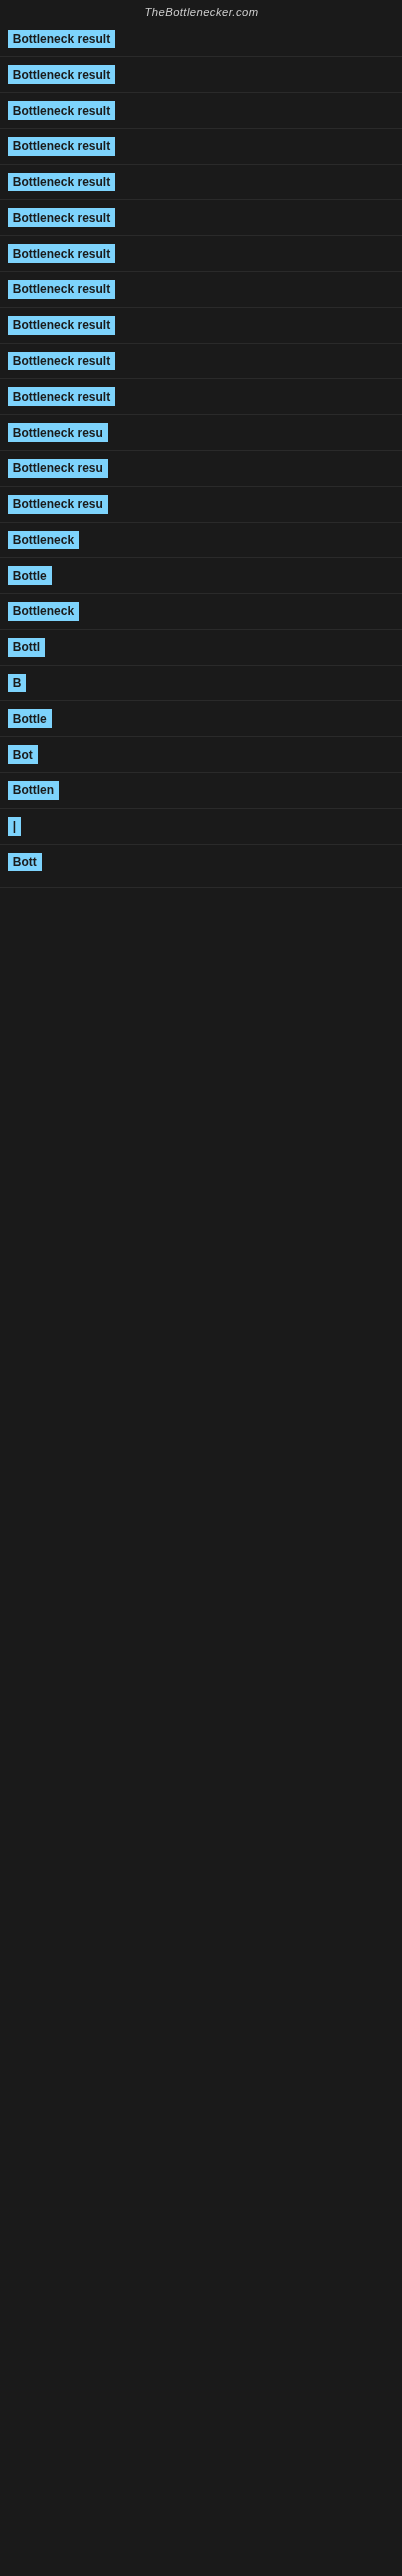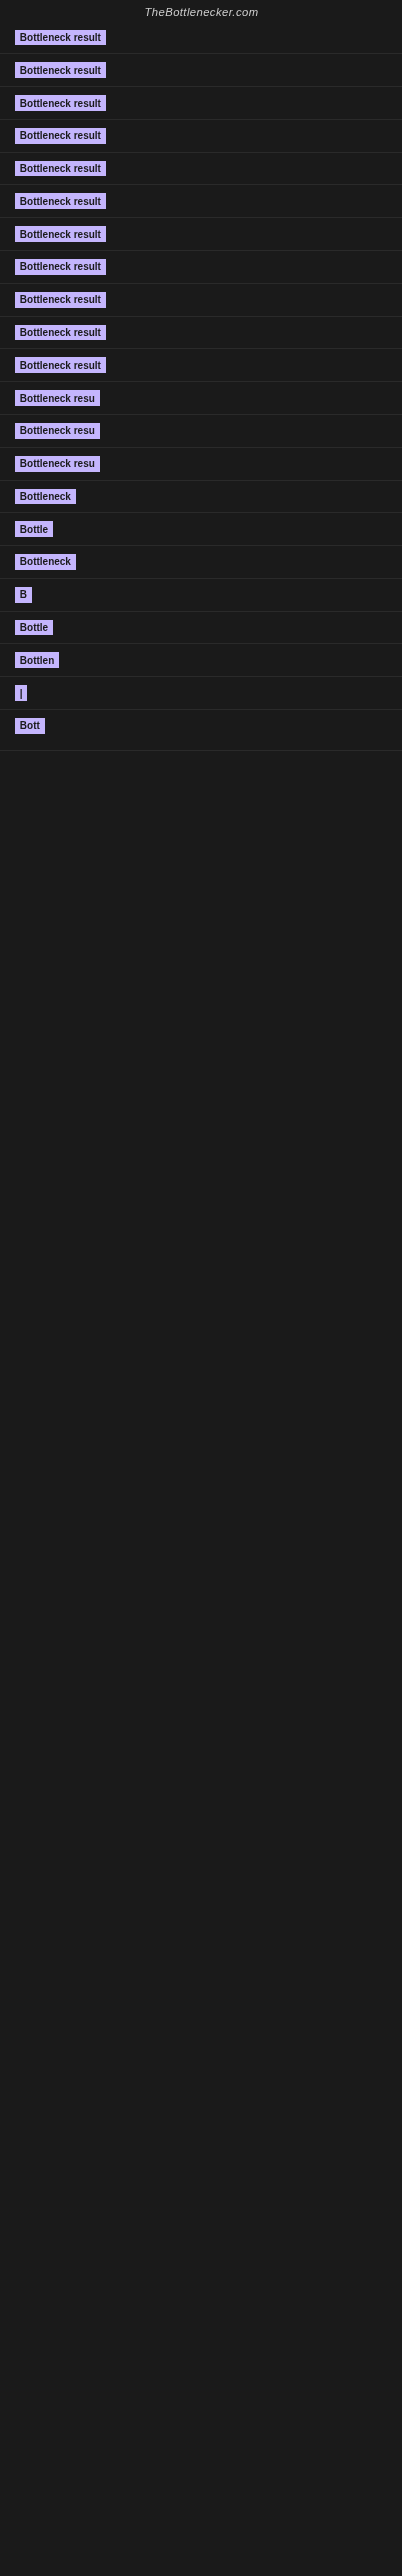--- a/index.html
+++ b/index.html
@@ -26,28 +26,28 @@
     }
 
     .bottleneck-item {
       display: flex;
       align-items: flex-start;
       margin-bottom: 0;
       padding: 4.8px 0 4.8px 0;
     }
 
     .bottleneck-badge {
-      background-color: #c4b5fd;
+      background-color: #7dd3fc;
       color: #1a1a1a;
-      font-size: 10px;
+      font-size: 12px;
       font-weight: bold;
       padding: 2.4px 4.8px;
       white-space: nowrap;
       display: inline-block;
-      margin-left: 15px;
+      margin-left: 8px;
       flex-shrink: 0;
     }
   </style>
 </head>
 <body>
 
 <div>
   <div class="site-title">TheBottlenecker.com</div>
 </div>
 
@@ -97,24 +97,30 @@
     <div class="bottleneck-item" style="padding-top: 8px; padding-bottom: 8px; border-bottom: 0.8px solid rgb(42, 42, 42);">
       <span class="bottleneck-badge">Bottleneck</span>
     </div>
     <div class="bottleneck-item" style="padding-top: 8px; padding-bottom: 8px; border-bottom: 0.8px solid rgb(42, 42, 42);">
       <span class="bottleneck-badge">Bottle</span>
     </div>
     <div class="bottleneck-item" style="padding-top: 8px; padding-bottom: 8px; border-bottom: 0.8px solid rgb(42, 42, 42);">
       <span class="bottleneck-badge">Bottleneck</span>
     </div>
     <div class="bottleneck-item" style="padding-top: 8px; padding-bottom: 8px; border-bottom: 0.8px solid rgb(42, 42, 42);">
+      <span class="bottleneck-badge">Bottl</span>
+    </div>
+    <div class="bottleneck-item" style="padding-top: 8px; padding-bottom: 8px; border-bottom: 0.8px solid rgb(42, 42, 42);">
       <span class="bottleneck-badge">B</span>
     </div>
     <div class="bottleneck-item" style="padding-top: 8px; padding-bottom: 8px; border-bottom: 0.8px solid rgb(42, 42, 42);">
       <span class="bottleneck-badge">Bottle</span>
+    </div>
+    <div class="bottleneck-item" style="padding-top: 8px; padding-bottom: 8px; border-bottom: 0.8px solid rgb(42, 42, 42);">
+      <span class="bottleneck-badge">Bot</span>
     </div>
     <div class="bottleneck-item" style="padding-top: 8px; padding-bottom: 8px; border-bottom: 0.8px solid rgb(42, 42, 42); align-items: center;">
       <span class="bottleneck-badge">Bottlen</span>
     </div>
     <div class="bottleneck-item" style="padding-top: 8px; padding-bottom: 8px; border-bottom: 0.8px solid rgb(42, 42, 42);">
       <span class="bottleneck-badge">|</span>
     </div>
     <div class="bottleneck-item" style="padding-top: 8px; padding-bottom: 16px; border-bottom: 0.8px solid rgb(42, 42, 42);">
       <span class="bottleneck-badge">Bott</span>
     </div>

